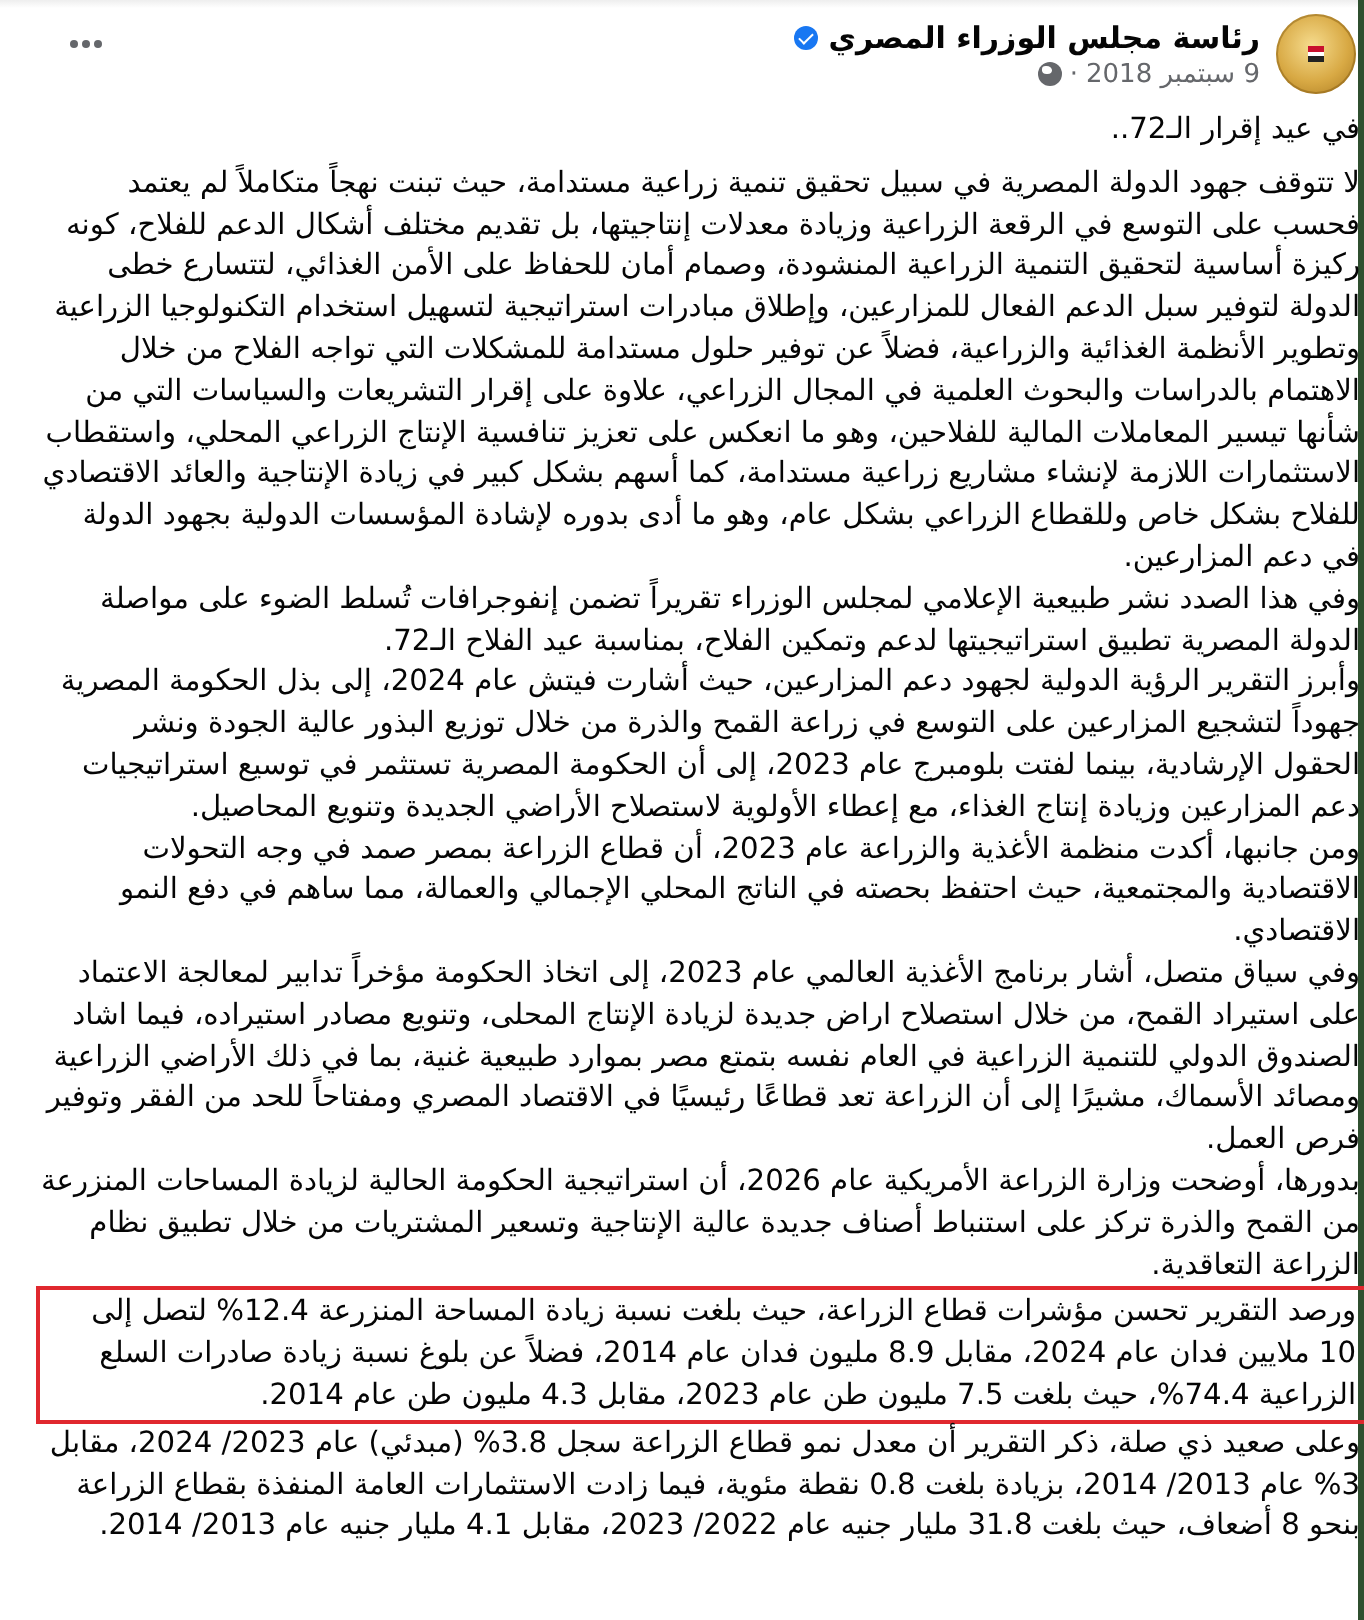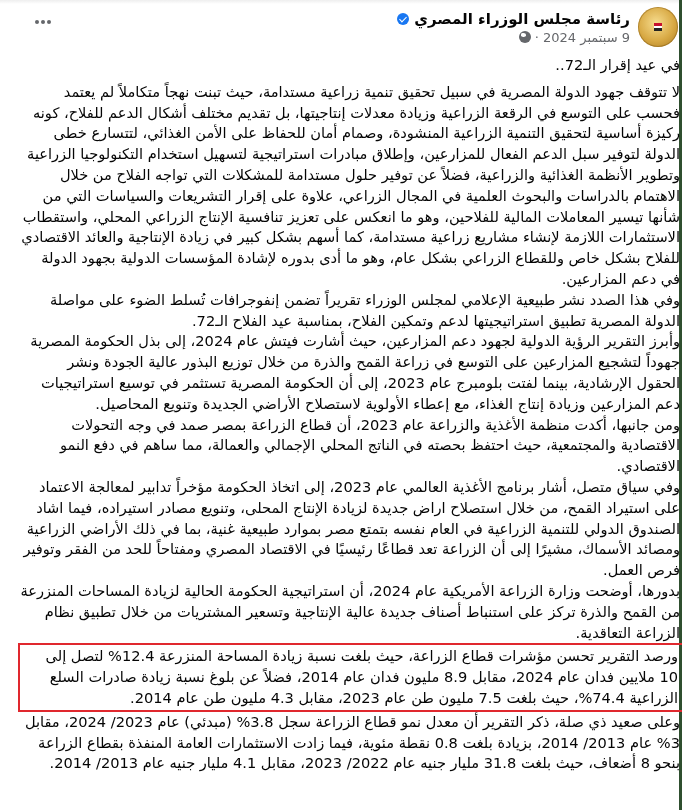--- a/index.html
+++ b/index.html
@@ -73,41 +73,41 @@
           <div style="background:#222222"></div>
         </div>
       </div>
     </div>
     <div class="meta">
       <div class="name-row">
         <span class="page-name">رئاسة مجلس الوزراء المصري</span>
         <span class="verified"></span>
       </div>
       <div class="date-row">
-        <span>9 سبتمبر 2024</span>
+        <span>9 سبتمبر 2018</span>
         <span>·</span>
         <span class="globe"></span>
       </div>
     </div>
   </div>
 
   <div class="more">
     <span></span>
     <span></span>
     <span></span>
   </div>
 
   <div class="body-text">
     <p class="para">في عيد إقرار الـ72..</p>
     <div class="gap"></div>
     <p class="para">لا تتوقف جهود الدولة المصرية في سبيل تحقيق تنمية زراعية مستدامة، حيث تبنت نهجاً متكاملاً لم يعتمد فحسب على التوسع في الرقعة الزراعية وزيادة معدلات إنتاجيتها، بل تقديم مختلف أشكال الدعم للفلاح، كونه ركيزة أساسية لتحقيق التنمية الزراعية المنشودة، وصمام أمان للحفاظ على الأمن الغذائي، لتتسارع خطى الدولة لتوفير سبل الدعم الفعال للمزارعين، وإطلاق مبادرات استراتيجية لتسهيل استخدام التكنولوجيا الزراعية وتطوير الأنظمة الغذائية والزراعية، فضلاً عن توفير حلول مستدامة للمشكلات التي تواجه الفلاح من خلال الاهتمام بالدراسات والبحوث العلمية في المجال الزراعي، علاوة على إقرار التشريعات والسياسات التي من شأنها تيسير المعاملات المالية للفلاحين، وهو ما انعكس على تعزيز تنافسية الإنتاج الزراعي المحلي، واستقطاب الاستثمارات اللازمة لإنشاء مشاريع زراعية مستدامة، كما أسهم بشكل كبير في زيادة الإنتاجية والعائد الاقتصادي للفلاح بشكل خاص وللقطاع الزراعي بشكل عام، وهو ما أدى بدوره لإشادة المؤسسات الدولية بجهود الدولة في دعم المزارعين.</p>
     <p class="para">وفي هذا الصدد نشر طبيعية الإعلامي لمجلس الوزراء تقريراً تضمن إنفوجرافات تُسلط الضوء على مواصلة الدولة المصرية تطبيق استراتيجيتها لدعم وتمكين الفلاح، بمناسبة عيد الفلاح الـ72.</p>
     <p class="para">وأبرز التقرير الرؤية الدولية لجهود دعم المزارعين، حيث أشارت فيتش عام 2024، إلى بذل الحكومة المصرية جهوداً لتشجيع المزارعين على التوسع في زراعة القمح والذرة من خلال توزيع البذور عالية الجودة ونشر الحقول الإرشادية، بينما لفتت بلومبرج عام 2023، إلى أن الحكومة المصرية تستثمر في توسيع استراتيجيات دعم المزارعين وزيادة إنتاج الغذاء، مع إعطاء الأولوية لاستصلاح الأراضي الجديدة وتنويع المحاصيل.</p>
     <p class="para">ومن جانبها، أكدت منظمة الأغذية والزراعة عام 2023، أن قطاع الزراعة بمصر صمد في وجه التحولات الاقتصادية والمجتمعية، حيث احتفظ بحصته في الناتج المحلي الإجمالي والعمالة، مما ساهم في دفع النمو الاقتصادي.</p>
     <p class="para">وفي سياق متصل، أشار برنامج الأغذية العالمي عام 2023، إلى اتخاذ الحكومة مؤخراً تدابير لمعالجة الاعتماد على استيراد القمح، من خلال استصلاح اراض جديدة لزيادة الإنتاج المحلى، وتنويع مصادر استيراده، فيما اشاد الصندوق الدولي للتنمية الزراعية في العام نفسه بتمتع مصر بموارد طبيعية غنية، بما في ذلك الأراضي الزراعية ومصائد الأسماك، مشيرًا إلى أن الزراعة تعد قطاعًا رئيسيًا في الاقتصاد المصري ومفتاحاً للحد من الفقر وتوفير فرص العمل.</p>
-    <p class="para">بدورها، أوضحت وزارة الزراعة الأمريكية عام 2024، أن استراتيجية الحكومة الحالية لزيادة المساحات المنزرعة من القمح والذرة تركز على استنباط أصناف جديدة عالية الإنتاجية وتسعير المشتريات من خلال تطبيق نظام الزراعة التعاقدية.</p>
+    <p class="para">بدورها، أوضحت وزارة الزراعة الأمريكية عام 2026، أن استراتيجية الحكومة الحالية لزيادة المساحات المنزرعة من القمح والذرة تركز على استنباط أصناف جديدة عالية الإنتاجية وتسعير المشتريات من خلال تطبيق نظام الزراعة التعاقدية.</p>
     <div class="highlight">
       <p class="para">ورصد التقرير تحسن مؤشرات قطاع الزراعة، حيث بلغت نسبة زيادة المساحة المنزرعة 12.4% لتصل إلى 10 ملايين فدان عام 2024، مقابل 8.9 مليون فدان عام 2014، فضلاً عن بلوغ نسبة زيادة صادرات السلع الزراعية 74.4%، حيث بلغت 7.5 مليون طن عام 2023، مقابل 4.3 مليون طن عام 2014.</p>
     </div>
     <p class="para">وعلى صعيد ذي صلة، ذكر التقرير أن معدل نمو قطاع الزراعة سجل 3.8% (مبدئي) عام 2023/ 2024، مقابل 3% عام 2013/ 2014، بزيادة بلغت 0.8 نقطة مئوية، فيما زادت الاستثمارات العامة المنفذة بقطاع الزراعة بنحو 8 أضعاف، حيث بلغت 31.8 مليار جنيه عام 2022/ 2023، مقابل 4.1 مليار جنيه عام 2013/ 2014.</p>
 
   </div>
 </div>
 
 </body></html>

